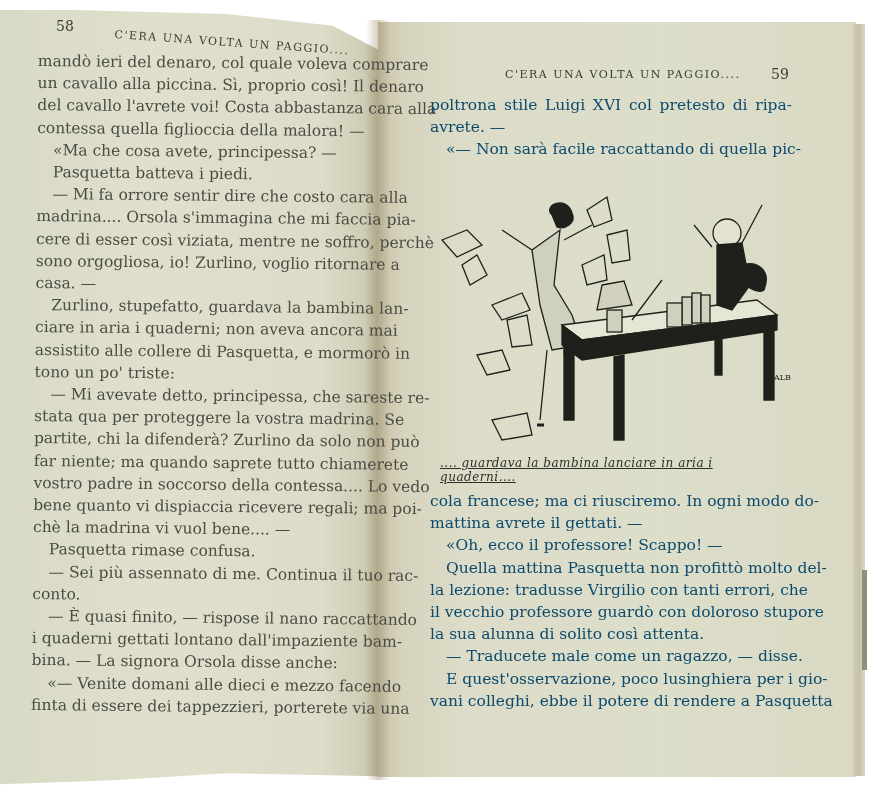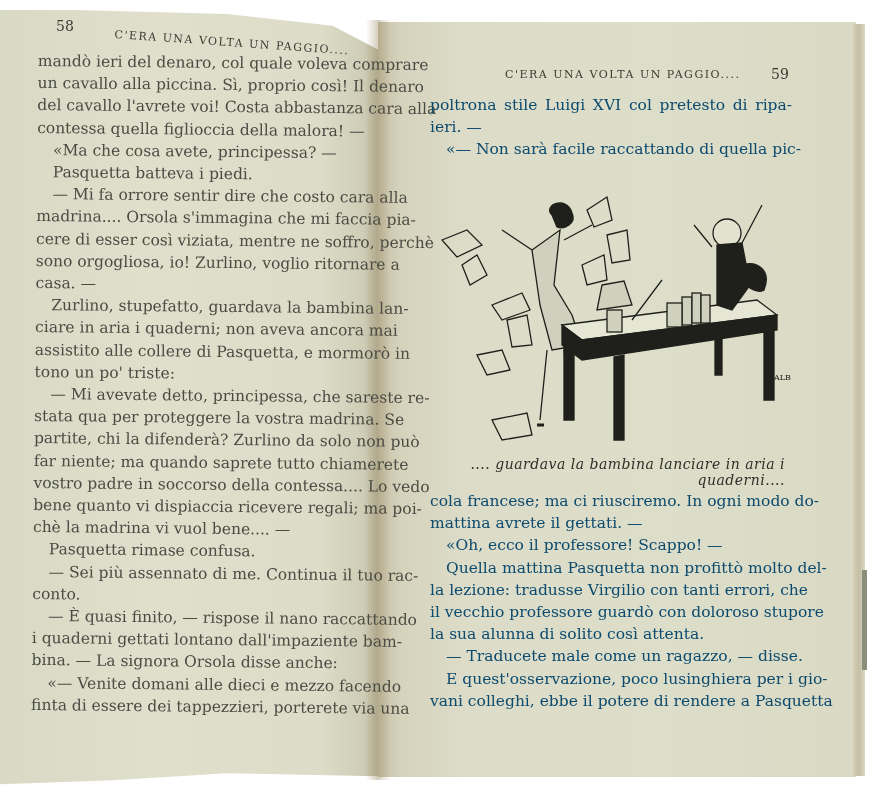--- a/index.html
+++ b/index.html
@@ -52,22 +52,22 @@
     }
     .rh-left { left: 115px; top: 28px; transform: rotate(4deg); transform-origin: 0 0; }
     .rh-right { left: 505px; top: 68px; }
     .page-num { position: absolute; font-size: 14px; color: #3a3b34; }
     .pn-left { left: 40px; top: 18px; margin-left: 16px; }
     .pn-right { left: 771px; top: 66px; }
     .illustration {
       position: absolute; left: 432px; top: 185px; width: 360px; height: 265px;
     }
     .caption {
-      position: absolute; left: 440px; top: 456px; width: 345px; text-align: right;
-      font-style: italic; font-size: 14px; color: #2e2f29; letter-spacing: 0.5px;
+      position: absolute; left: 440px; top: 456px; width: 345px; text-align: left;
+      font-style: italic; font-size: 12px; color: #2e2f29; letter-spacing: 0.5px; text-decoration: underline;
     }
   </style>
 </head>
 <body>
 
 <div class="book">
   <div class="page-left"></div>
   <div class="page-right"></div>
   <div class="page-edge"></div>
   <div class="bookmark"></div>
@@ -107,21 +107,21 @@
       <span class="line last">bina. — La signora Orsola disse anche:</span>
       <span class="line indent">«— Venite domani alle dieci e mezzo facendo</span>
       <span class="line">finta di essere dei tappezzieri, porterete via una</span>
     </div>
 
   <div class="running-head rh-right">C'ERA UNA VOLTA UN PAGGIO....</div>
   <div class="page-num pn-right">59</div>
 
   <div class="text-block right-text" id="right-top">
       <span class="line">poltrona stile Luigi XVI col pretesto di ripa-</span>
-      <span class="line last">ieri. —</span>
+      <span class="line last">avrete. —</span>
       <span class="line indent">«— Non sarà facile raccattando di quella pic-</span>
     </div>
 
   <div class="illustration">
     <svg width="360" height="265" viewBox="0 0 360 265" fill="none" stroke="#1f201b" stroke-width="1.3">
 
       <g>
         <path d="M10 55 L35 45 L50 60 L25 72 Z"></path>
         <path d="M30 80 L45 70 L55 90 L38 100 Z"></path>
         <path d="M60 120 L90 108 L98 125 L70 135 Z"></path>

